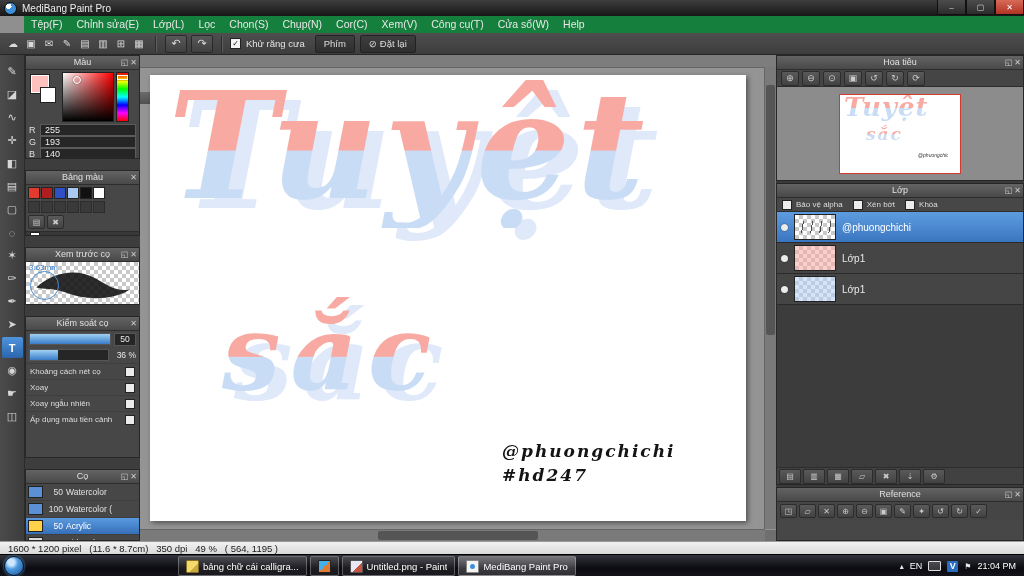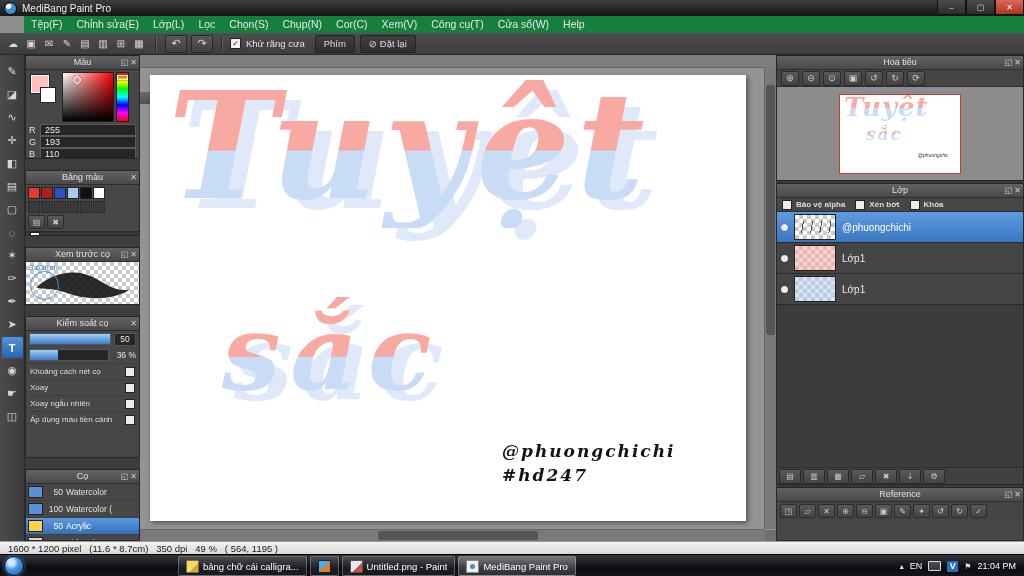--- a/index.html
+++ b/index.html
@@ -123,21 +123,21 @@
   .na1{left:4px;top:-2px;font-size:26px;letter-spacing:1px;}
   .na2{left:26px;top:30px;font-size:17px;letter-spacing:2px;}
   .nsig{position:absolute;left:78px;top:58px;width:30px;height:8px;color:#333;font-size:5px;font-style:italic;line-height:4px;overflow:hidden;}
   
   .lprow{display:flex;align-items:center;gap:4px;height:16px;padding:0 5px;color:#e0e0e0;font-size:8.5px;}
   .lplabel{width:40px;flex:0 0 40px;}
   .ddown{flex:1;height:12px;background:#2c2c2c;border:1px solid #555;color:#e6e6e6;font-size:8.5px;line-height:12px;
     padding:0 4px;display:flex;align-items:center;}
   .ddarr{margin-left:auto;font-size:7px;color:#bbb;}
   .chkrow{display:flex;align-items:center;gap:4px;height:13px;padding:0 5px;color:#dcdcdc;font-size:8px;border-bottom:1px solid #2d2d2d;}
-  .chklbl{margin-right:6px;font-weight:bold;}
+  .chklbl{margin-right:6px;}
   .layerlist{flex:1;background:#3c3c3c;}
   .lrow{display:flex;align-items:center;gap:6px;height:30px;padding:0 4px;background:#454545;border-bottom:1px solid #2a2a2a;color:#e8e8e8;font-size:10px;}
   .lrow.sel{background:linear-gradient(#5e9ce0,#3a76c0);color:#fff;}
   .eye{width:7px;height:7px;border-radius:50%;background:#ececec;box-shadow:0 0 1px #000;flex:0 0 7px;}
   .lthumb{position:relative;width:40px;height:24px;border:1px solid #222;flex:0 0 40px;overflow:hidden;}
   .lthumb::after{content:"";position:absolute;inset:0;}
   .tint-pink .lthumb::after{background:rgba(247,167,160,.55);}
   .tint-blue .lthumb::after{background:rgba(178,206,242,.55);}
   .tint-signature .lthumb::after{background:repeating-linear-gradient(100deg,transparent 0 4px,rgba(30,30,30,.75) 4px 5px,transparent 5px 9px);inset:6px 4px;}
   .lname{white-space:nowrap;overflow:hidden;}
@@ -272,21 +272,21 @@
         <div class="rgbrow">
           <span class="rgbl">R</span>
           <span class="rgbv">255</span>
         </div>
         <div class="rgbrow">
           <span class="rgbl">G</span>
           <span class="rgbv">193</span>
         </div>
         <div class="rgbrow">
           <span class="rgbl">B</span>
-          <span class="rgbv">110</span>
+          <span class="rgbv">140</span>
         </div>
       </div>
 
       <div class="panel" style="flex:0 0 66px">
         <div class="ptitle">
           <span>Bảng màu</span>
           <span class="pticons">
             <span>✕</span>
           </span>
         </div>

